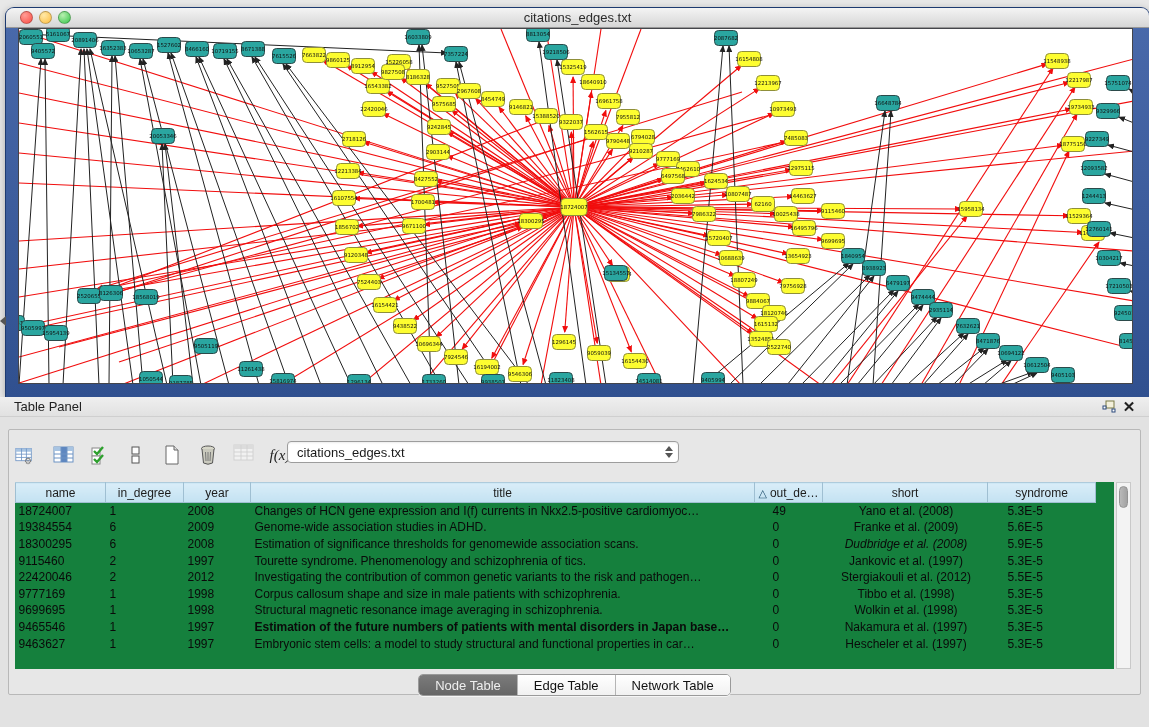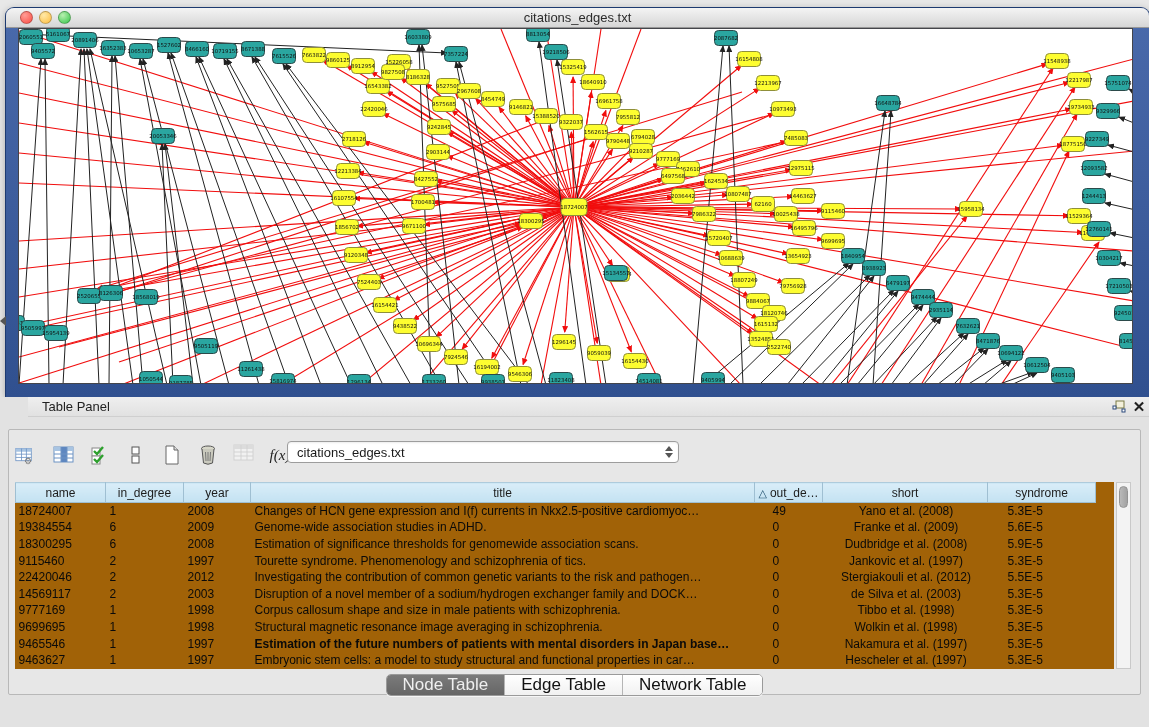--- a/index.html
+++ b/index.html
@@ -22,22 +22,22 @@
   .net-canvas { position:absolute; left:12px; top:20px; width:1115px; height:356px;
     background:#fff; border:1px solid #44454a; overflow:hidden; }
   .net-canvas svg { display:block; }
 
   
   .collapse-arrow { position:absolute; left:0; top:316px; width:0; height:0;
     border-top:5px solid transparent; border-bottom:5px solid transparent; border-right:6px solid #555; }
 
   
   .table-panel { position:absolute; left:0; top:397px; width:1149px; height:330px; background:#e2e2e2; }
-  .panel-header { height:20px; display:flex; align-items:center; padding:0 0 0 14px;
-    background:linear-gradient(#efefef,#e1e1e1); border-bottom:1px solid #cfcfcf;margin-left:28px; }
+  .panel-header { height:20px; display:flex; align-items:center; padding:0 10px 0 14px;
+    background:linear-gradient(#efefef,#e1e1e1); border-bottom:1px solid #cfcfcf; }
   .panel-title { font-size:13px; color:#222; }
   .panel-header .spacer { flex:1; }
   .ph-btn { width:20px; height:18px; display:flex; align-items:center; justify-content:center; cursor:default; }
   .close-x { font-size:15px; font-weight:bold; color:#222; line-height:1; }
 
   .panel-body { position:absolute; left:8px; top:32px; width:1133px; height:266px;
     background:#e7e7e7; border:1px solid #b8b8b8; border-radius:2px; }
 
   
   .toolbar { position:absolute; left:6px; top:6px; height:38px; display:flex; align-items:center; gap:10px; }
@@ -45,21 +45,21 @@
   .fx { font-family:"Liberation Serif", serif; font-style:italic; font-size:15px; color:#222; }
   .combo { position:absolute; left:278px; top:11px; width:392px; height:22px; background:#fff;
     border:1px solid #9d9d9d; border-radius:4px; display:flex; align-items:center;
     box-shadow:inset 0 1px 2px rgba(0,0,0,.08); }
   .combo-text { flex:1; font-size:13px; color:#1a1a1a; padding-left:9px; overflow:hidden; white-space:nowrap; }
   .combo-arrows { width:18px; height:100%; display:flex; flex-direction:column; align-items:center; justify-content:center; gap:2px; }
   .tri-up { width:0; height:0; border-left:4px solid transparent; border-right:4px solid transparent; border-bottom:5px solid #555; }
   .tri-down { width:0; height:0; border-left:4px solid transparent; border-right:4px solid transparent; border-top:5px solid #555; }
 
   
-  .grid-wrap { position:absolute; left:6px; top:52px; width:1099px; height:187px; background:#a16207; }
+  .grid-wrap { position:absolute; left:6px; top:52px; width:1099px; height:187px; background:#15803d; }
   .grid { border-collapse:collapse; table-layout:fixed; width:1080px; }
   .grid th { height:20px; background:linear-gradient(#d9edf8,#c3e2f2); border:1px solid #9fbfd2;
     border-top:1px solid #aecbdc; font-size:12px; font-weight:normal; color:#1c1c1c; text-align:center;
     overflow:hidden; white-space:nowrap; }
   .grid td { height:16.6px; font-size:12px; color:#0a0a0a; white-space:nowrap; overflow:hidden;
     text-overflow:ellipsis; padding:0 2px 0 4px; }
   .grid td.c-name { padding-left:3px; }
   .grid td.c-out { padding-left:18px; }
   .grid td.c-short { text-align:center; }
   .grid td.c-pr { padding-left:20px; }
@@ -67,21 +67,21 @@
 
   .vscroll { position:absolute; left:1107px; top:52px; width:15px; height:187px;
     background:#f3f3f3; border:1px solid #c9c9c9; }
   .vthumb { position:absolute; left:2px; top:3px; width:9px; height:22px; background:linear-gradient(90deg,#b9b9b9,#a2a2a2);
     border-radius:5px; border:1px solid #939393; }
 
   
   .tabs-row { position:absolute; left:0; top:244px; width:100%; display:flex; justify-content:center; }
   .seg { display:flex; border:1px solid #9a9a9a; border-radius:5px; overflow:hidden;
     background:#fbfbfb; box-shadow:0 1px 0 rgba(255,255,255,.7); }
-  .seg-btn { height:20px; padding:0 16px; font-size:17px; color:#111; display:flex; align-items:center;
+  .seg-btn { height:20px; padding:0 16px; font-size:13px; color:#111; display:flex; align-items:center;
     border-right:1px solid #b5b5b5; background:linear-gradient(#ffffff,#f1f1f1); }
   .seg-btn:last-child { border-right:none; }
   .seg-btn.sel { background:linear-gradient(#7b7b7b,#666666); color:#efefef; }
 </style>
 </head>
 <body>
 
 <div class="net-window">
   <div class="titlebar">
     <div class="lights">
@@ -691,21 +691,21 @@
               <td class="c-out" style="width: 68px;">0</td>
               <td class="c-short" style="width: 165px;">Franke et al. (2009)</td>
               <td class="c-pr" style="width: 108px;">5.6E-5</td>
             </tr>
             <tr>
               <td class="c-name" style="width: 90px;">18300295</td>
               <td class="c-in" style="width: 78px;">6</td>
               <td class="c-year" style="width: 67px;">2008</td>
               <td class="c-title" style="width: 504px;">Estimation of significance thresholds for genomewide association scans.</td>
               <td class="c-out" style="width: 68px;">0</td>
-              <td class="c-short" style="width: 165px;">Dudbridge et al. (2008)</td>
+              <td class="c-short" style="width: 165px; font-style: italic;">Dudbridge et al. (2008)</td>
               <td class="c-pr" style="width: 108px;">5.9E-5</td>
             </tr>
             <tr>
               <td class="c-name" style="width: 90px;">9115460</td>
               <td class="c-in" style="width: 78px;">2</td>
               <td class="c-year" style="width: 67px;">1997</td>
               <td class="c-title" style="width: 504px;">Tourette syndrome. Phenomenology and schizophrenia of tics.</td>
               <td class="c-out" style="width: 68px;">0</td>
               <td class="c-short" style="width: 165px;">Jankovic et al. (1997)</td>
               <td class="c-pr" style="width: 108px;">5.3E-5</td>
@@ -713,29 +713,20 @@
             <tr>
               <td class="c-name" style="width: 90px;">22420046</td>
               <td class="c-in" style="width: 78px;">2</td>
               <td class="c-year" style="width: 67px;">2012</td>
               <td class="c-title" style="width: 504px; margin-left: 25px;">Investigating the contribution of common genetic variants to the risk and pathogen…</td>
               <td class="c-out" style="width: 68px;">0</td>
               <td class="c-short" style="width: 165px;">Stergiakouli et al. (2012)</td>
               <td class="c-pr" style="width: 108px;">5.5E-5</td>
             </tr>
             <tr>
-              <td class="c-name" style="width: 90px;">14569117</td>
-              <td class="c-in" style="width: 78px;">2</td>
-              <td class="c-year" style="width: 67px;">2003</td>
-              <td class="c-title" style="width: 504px;">Disruption of a novel member of a sodium/hydrogen exchanger family and DOCK…</td>
-              <td class="c-out" style="width: 68px;">0</td>
-              <td class="c-short" style="width: 165px;">de Silva et al. (2003)</td>
-              <td class="c-pr" style="width: 108px;">5.3E-5</td>
-            </tr>
-            <tr>
               <td class="c-name" style="width: 90px;">9777169</td>
               <td class="c-in" style="width: 78px;">1</td>
               <td class="c-year" style="width: 67px;">1998</td>
               <td class="c-title" style="width: 504px;">Corpus callosum shape and size in male patients with schizophrenia.</td>
               <td class="c-out" style="width: 68px;">0</td>
               <td class="c-short" style="width: 165px;">Tibbo et al. (1998)</td>
               <td class="c-pr" style="width: 108px;">5.3E-5</td>
             </tr>
             <tr>
               <td class="c-name" style="width: 90px;">9699695</td>

